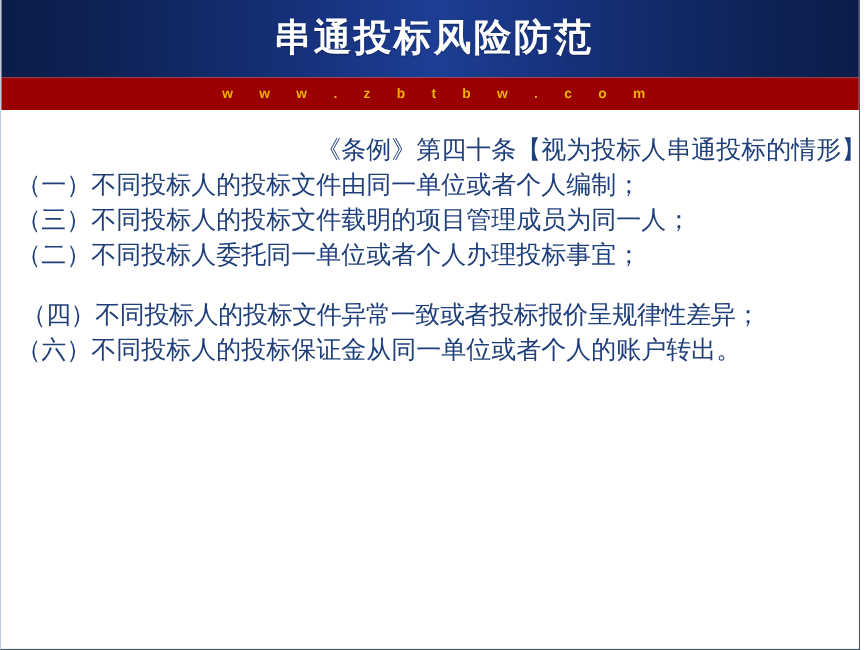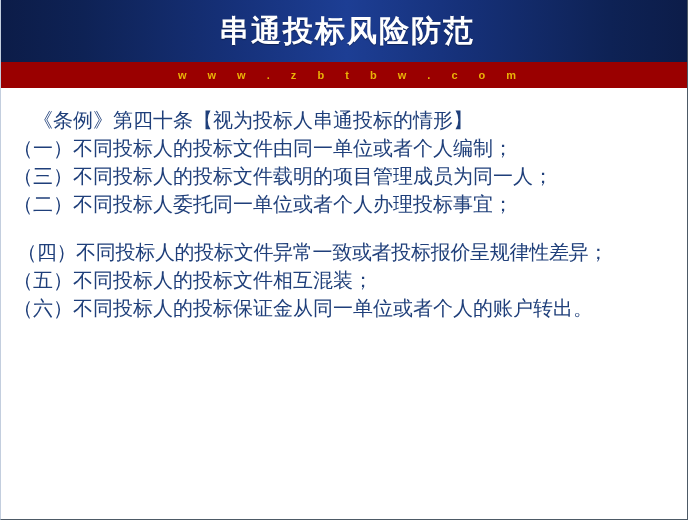--- a/index.html
+++ b/index.html
@@ -96,21 +96,21 @@
     width: 692px;
   }
   .line {
     color: #1f3f7a;
     font-size: 20px;
     line-height: 28px;
     height: 28px;
     white-space: nowrap;
     letter-spacing: 0px;
   }
-  .line.heading   { padding-left: 32px; }
+  .line.heading   { padding-left: 32px; text-align: right; }
   .line.lead      { padding-left: 10px; }
   .line.clause    { padding-left: 12px; }
   .line.clause-wide { padding-left: 16px; letter-spacing: -0.3px; margin-top: 20px; }
 </style>
 </head>
 <body>
 
 <div id="slide">
 
   <div class="banner">
@@ -128,20 +128,19 @@
 
 
       <div class="line clause">（一）不同投标人的投标文件由同一单位或者个人编制；</div>
 
       <div class="line clause">（三）不同投标人的投标文件载明的项目管理成员为同一人；</div>
 
       <div class="line clause">（二）不同投标人委托同一单位或者个人办理投标事宜；</div>
 
       <div class="line clause-wide">（四）不同投标人的投标文件异常一致或者投标报价呈规律性差异；</div>
 
-      <div class="line clause">（五）不同投标人的投标文件相互混装；</div>
 
       <div class="line clause">（六）不同投标人的投标保证金从同一单位或者个人的账户转出。</div>
 
     </div>
   </div>
 
 </div>
 
 </body></html>

